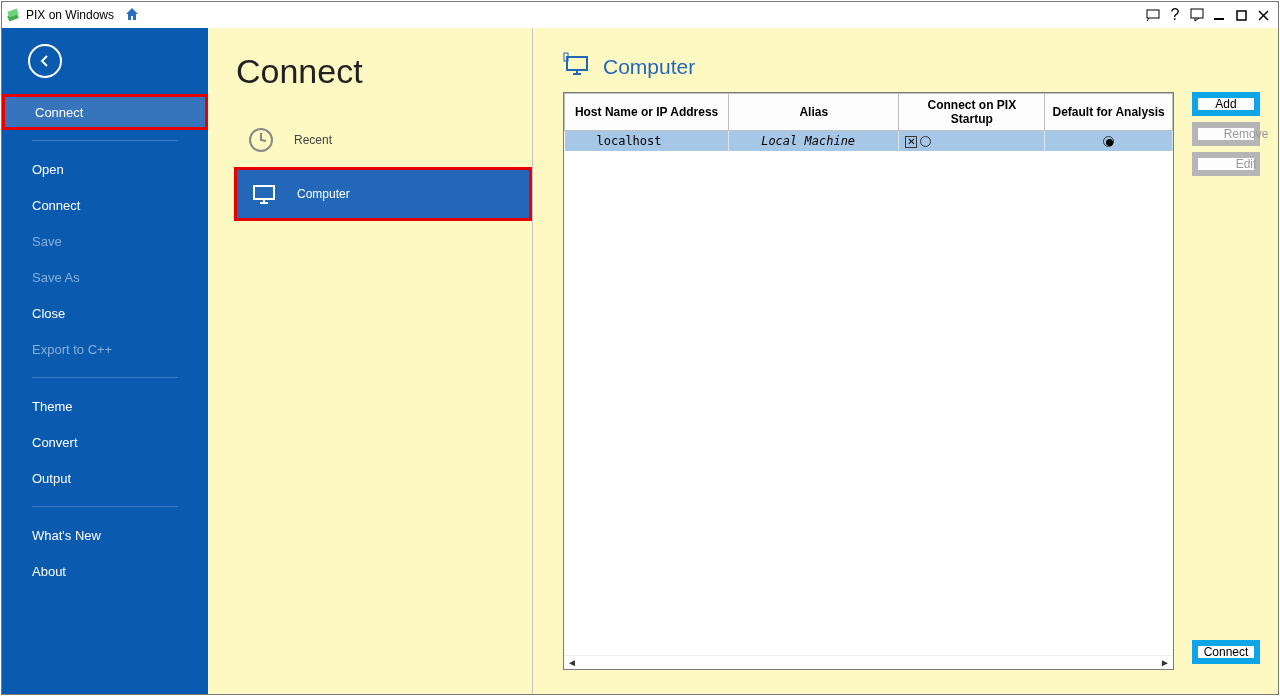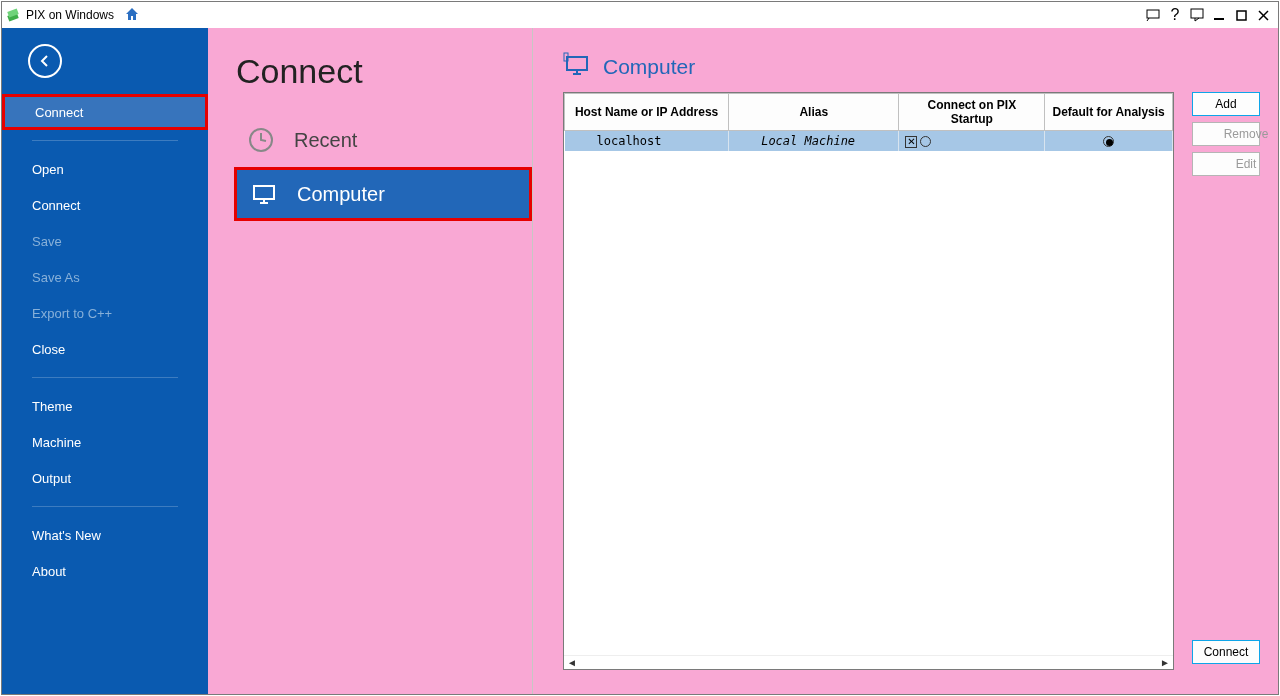--- a/index.html
+++ b/index.html
@@ -1,17 +1,17 @@
 <!DOCTYPE html>
 <html><head>
   <meta charset="utf-8">
   <style>
     * { box-sizing: border-box; margin: 0; padding: 0; font-family: "Segoe UI", Arial, sans-serif; }
     body { width: 1280px; height: 696px; background: #fff; overflow: hidden; }
-    .window { width: 1278px; height: 694px; margin: 1px; border: 1px solid #7a7a7a; display: flex; flex-direction: column; background: #f9a8d4; justify-content: space-between; }
+    .window { width: 1278px; height: 694px; margin: 1px; border: 1px solid #7a7a7a; display: flex; flex-direction: column; background: #fef9c3; justify-content: space-between; }
     
     
     .titlebar { height: 26px; background: #fff; display: flex; align-items: center; padding: 0 4px; font-size: 12px; color: #000; }
     .titlebar .app-icon { width: 14px; height: 14px; margin-right: 6px; }
     .titlebar .title-text { flex: 0 0 auto; }
     .titlebar .home-icon { margin-left: 10px; color: #2b6fc2; }
     .titlebar .spacer { flex: 1; }
     .titlebar .win-btn { width: 20px; height: 20px; display: flex; align-items: center; justify-content: center; margin: 0 1px; font-size: 14px; cursor: pointer; }
     
     
@@ -22,41 +22,41 @@
     .back-circle { width: 34px; height: 34px; border: 2px solid #fff; border-radius: 50%; margin-left: 26px; margin-bottom: 16px; display: flex; align-items: center; justify-content: center; cursor: pointer; }
     .sidebar-item { height: 36px; display: flex; align-items: center; padding-left: 30px; font-size: 13px; cursor: pointer; }
     .sidebar-item.selected { background: #3774bc; border: 3px solid #e60000; }
     .sidebar-item.dim { color: #87b0d9; }
     .sidebar hr { border: none; border-top: 1px solid #3d7cc0; margin: 10px 30px; }
     
     
     .main { flex: 1; display: flex; }
     .left-col { width: 325px; padding: 24px 0 0 26px; display: flex; flex-direction: column; border-right: 1px solid #c7c7c4; }
     .page-title { font-size: 34px; font-weight: 300; color: #222; margin-bottom: 22px; margin-left: 2px; }
-    .nav-row { height: 54px; display: flex; align-items: center; gap: 20px; padding-left: 14px; font-size: 20px; color: #444; cursor: pointer; }
+    .nav-row { height: 54px; display: flex; align-items: center; gap: 20px; padding-left: 14px; font-size: 12px; color: #444; cursor: pointer; }
     .nav-row.selected { background: #2267b8; color: #fff; border: 3px solid #e60000; }
     .nav-row .nav-icon { width: 26px; height: 26px; display: flex; align-items: center; justify-content: center; }
     
     
     .right-col { flex: 1; padding: 24px 18px 24px 30px; display: flex; flex-direction: column; }
     .right-header { display: flex; align-items: center; gap: 12px; margin-bottom: 10px; }
     .right-header-title { font-size: 21px; color: #2267b8; }
     .right-body { display: flex; gap: 18px; flex: 1; }
     .table-wrap { flex: 1; border: 1px solid #7a7a7a; background: #fff; display: flex; flex-direction: column; }
     .table-area { flex: 1; overflow: hidden; }
     table { width: 100%; border-collapse: collapse; font-size: 12px; }
     thead th { background: #fdfdfd; border: 1px solid #c0c0c0; font-weight: 700; padding: 4px 6px; text-align: center; height: 34px; }
     tbody td { padding: 3px 6px; height: 20px; border-right: 1px solid #d8e4ef; }
     tbody tr.selected { background: #a6c7e6; }
     .checkbox-x { display:inline-block; width:12px; height:12px; border:1px solid #333; font-size:10px; line-height:10px; text-align:center; margin-right:3px; vertical-align:middle;}
     .radio-o { display:inline-block; width:11px; height:11px; border:1px solid #333; border-radius:50%; vertical-align:middle; position:relative;}
     .radio-o.checked::after{content:"";position:absolute;left:2px;top:2px;width:7px;height:7px;background:#000;border-radius:50%;}
     .scroll-row { height: 14px; display: flex; justify-content: space-between; align-items: center; font-size: 10px; padding: 0 3px; color:#333; border-top: 1px solid #eee;}
     .btn-col { width: 68px; display: flex; flex-direction: column; align-items: stretch; }
-    .btn { height: 24px; border: 1px solid #0ea5e9; background: #fdfdfd; font-size: 12px; margin-bottom: 6px; cursor: pointer; display:flex; align-items:center; justify-content:center; }
+    .btn { height: 24px; border: 6px solid #0ea5e9; background: #fdfdfd; font-size: 12px; margin-bottom: 6px; cursor: pointer; display:flex; align-items:center; justify-content:center; }
     .btn.disabled { color: #9a9a9a; border-color: #b5b5b5; cursor: default; padding-left: 40px; }
     .btn-connect { margin-top: auto; }
     .mono { font-family: Consolas, monospace; font-size:12px;padding-left:32px;}
   </style>
 </head>
 <body>
 
 <div class="window">
 
   <div class="titlebar">
@@ -121,32 +121,32 @@
         </div>
       <div class="sidebar-item">
           <span>Connect</span>
         </div>
       <div class="sidebar-item dim">
           <span>Save</span>
         </div>
       <div class="sidebar-item dim">
           <span>Save As</span>
         </div>
+      <div class="sidebar-item">
+          <span>Close</span>
+        </div>
       <div class="sidebar-item dim">
           <span>Export to C++</span>
         </div>
-      <div class="sidebar-item">
-          <span>Close</span>
-        </div>
       <hr>
       <div class="sidebar-item">
           <span>Theme</span>
         </div>
       <div class="sidebar-item">
-          <span>Machine</span>
+          <span>Convert</span>
         </div>
       <div class="sidebar-item">
           <span>Output</span>
         </div>
       <hr>
       <div class="sidebar-item">
           <span>What's New</span>
         </div>
       <div class="sidebar-item">
           <span>About</span>

